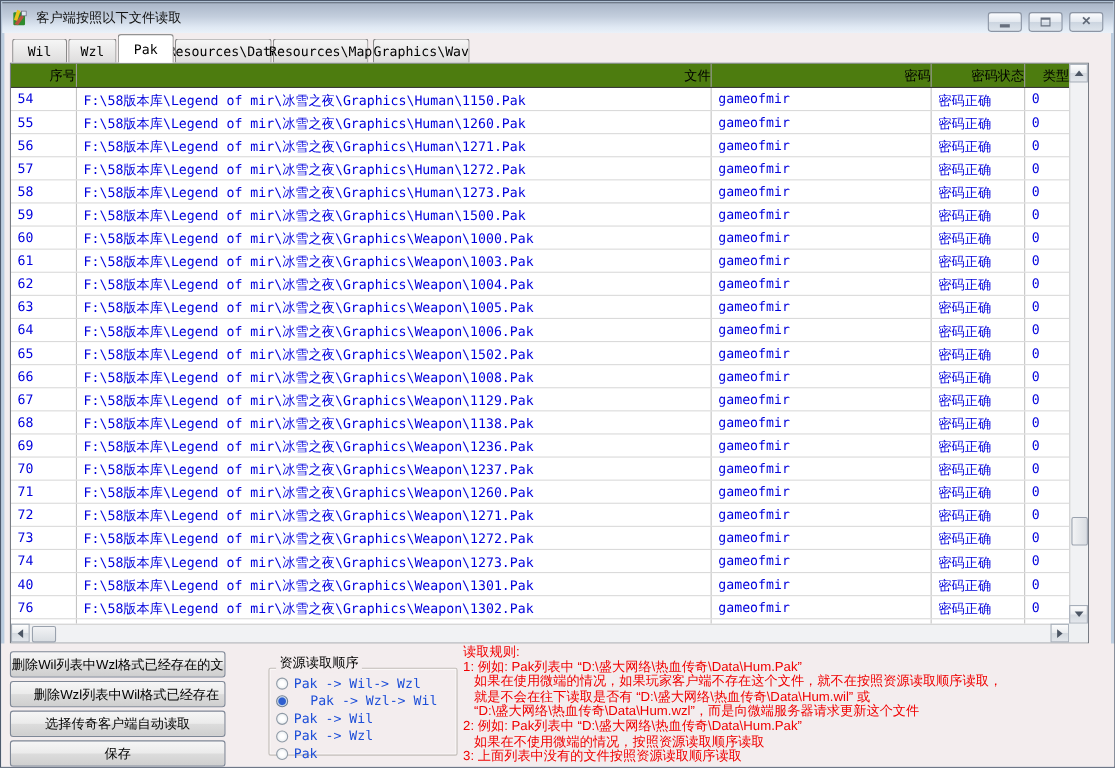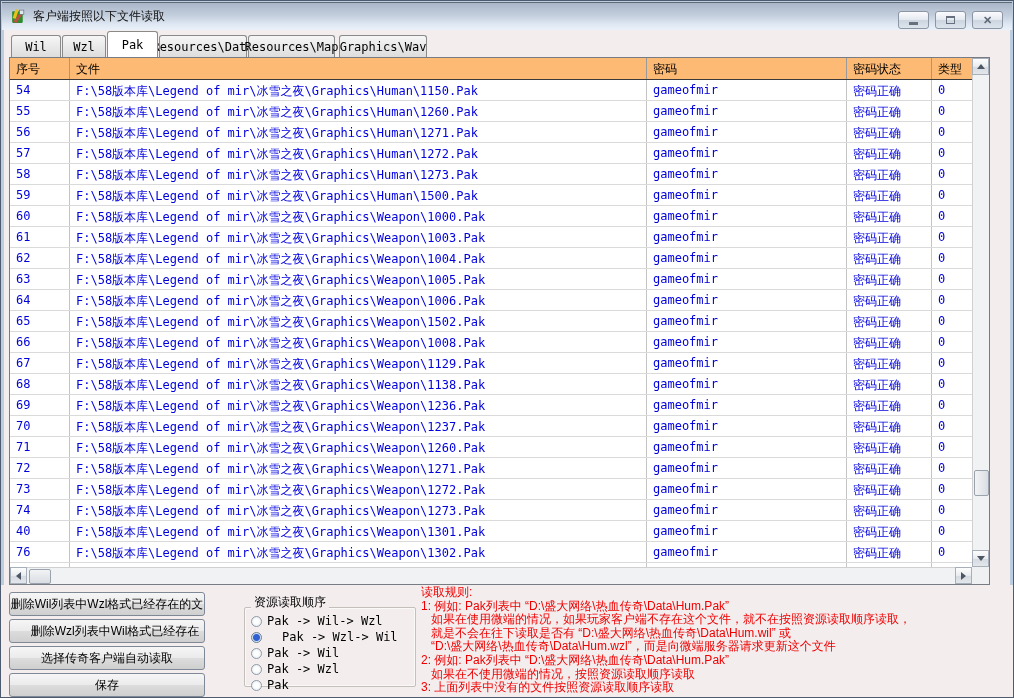--- a/index.html
+++ b/index.html
@@ -30,21 +30,21 @@
   .tab{ position:absolute; bottom:0; height:22px; border:1px solid #8a8a8a; border-bottom:none;
     border-radius:3px 3px 0 0; background:linear-gradient(#f6f6f6,#dedddd);
     font-family:"DejaVu Sans Mono", monospace; font-size:12px; color:#000;
     display:flex; align-items:center; justify-content:center; cursor:pointer; }
   .tab.active{ height:26px; background:#fff; z-index:3; }
 
   
   .table-wrap{ position:absolute; left:8px; top:56px; width:981px; height:528px;
     border:1px solid #777c84; background:#fff; }
   .grid{ position:absolute; left:0; top:0; width:962px; height:526px; }
-  .thead{ display:flex; height:22px; background:#fdba74; border-bottom:1px solid #3a3a3a; }
+  .thead{ display:flex; height:22px; background:#4d7c0f; border-bottom:1px solid #3a3a3a;text-align:right; }
   .th{ border-right:1px solid #9a9a9a; padding:3px 0 0 6px; color:#000;
     font-family:"DejaVu Sans Mono", monospace; font-size:12px; overflow:hidden; white-space:nowrap; }
   .tbody{ height:487px; overflow:hidden; }
   .trow{ display:flex; height:21px; border-bottom:1px solid #dadada; cursor:default; }
   .td{ border-right:1px solid #c4c4c4; padding:3px 0 0 6px; color:#0000dd;
     font-family:"DejaVu Sans Mono", monospace; font-size:12px; overflow:hidden; white-space:nowrap; }
   .c0{width:60px;} .c1{width:577px;} .c2{width:200px;} .c3{width:85px;} .c4{width:40px; border-right:none;}
 
   
   .vscroll{ position:absolute; right:0; top:0; width:17px; height:509px; background:#f1f2f4; border-left:1px solid #d0d0d0; }
@@ -68,21 +68,21 @@
   .act-btn{ position:absolute; left:8px; width:196px; height:24px;
     border:1px solid #7f8897; border-radius:3px;
     background:linear-gradient(#f6f6f6,#ebebeb 48%,#dcdcdc 52%,#cfcfcf);
     font-size:12px; color:#000; text-align:center; line-height:22px; cursor:pointer; }
 
   .groupbox{ position:absolute; left:243px; top:606px; width:172px; height:80px;
     border:1px solid #c3bfba; border-radius:2px; box-shadow:inset 0 0 0 1px #fbf8f8; }
   .group-label{ position:absolute; left:250px; top:593px; background:#f3edee; padding:0 3px;
     font-size:12px; color:#000; }
   .radio-row{ position:absolute; left:250px; display:flex; align-items:center; gap:5px;
-    font-family:"DejaVu Sans Mono", monospace; font-size:12px; color:#000000; cursor:pointer; }
+    font-family:"DejaVu Sans Mono", monospace; font-size:12px; color:#1d4ed8; cursor:pointer; }
   .radio{ width:11px; height:11px; border-radius:50%; border:1px solid #8f9aa6;
     background:radial-gradient(#ffffff 30%, #dfe5ea); flex:0 0 auto; }
   .radio.on{ background:radial-gradient(circle at 50% 50%, #2f5fd0 0 3px, #cfe0f0 4px, #eef4f9); border-color:#6f7f93;}
 
   .rules{ position:absolute; left:420px; top:585px; width:590px; color:#f00000;
     font-size:12px; line-height:13.6px; white-space:pre; overflow:hidden; }
 </style>
 </head>
 <body>
 

